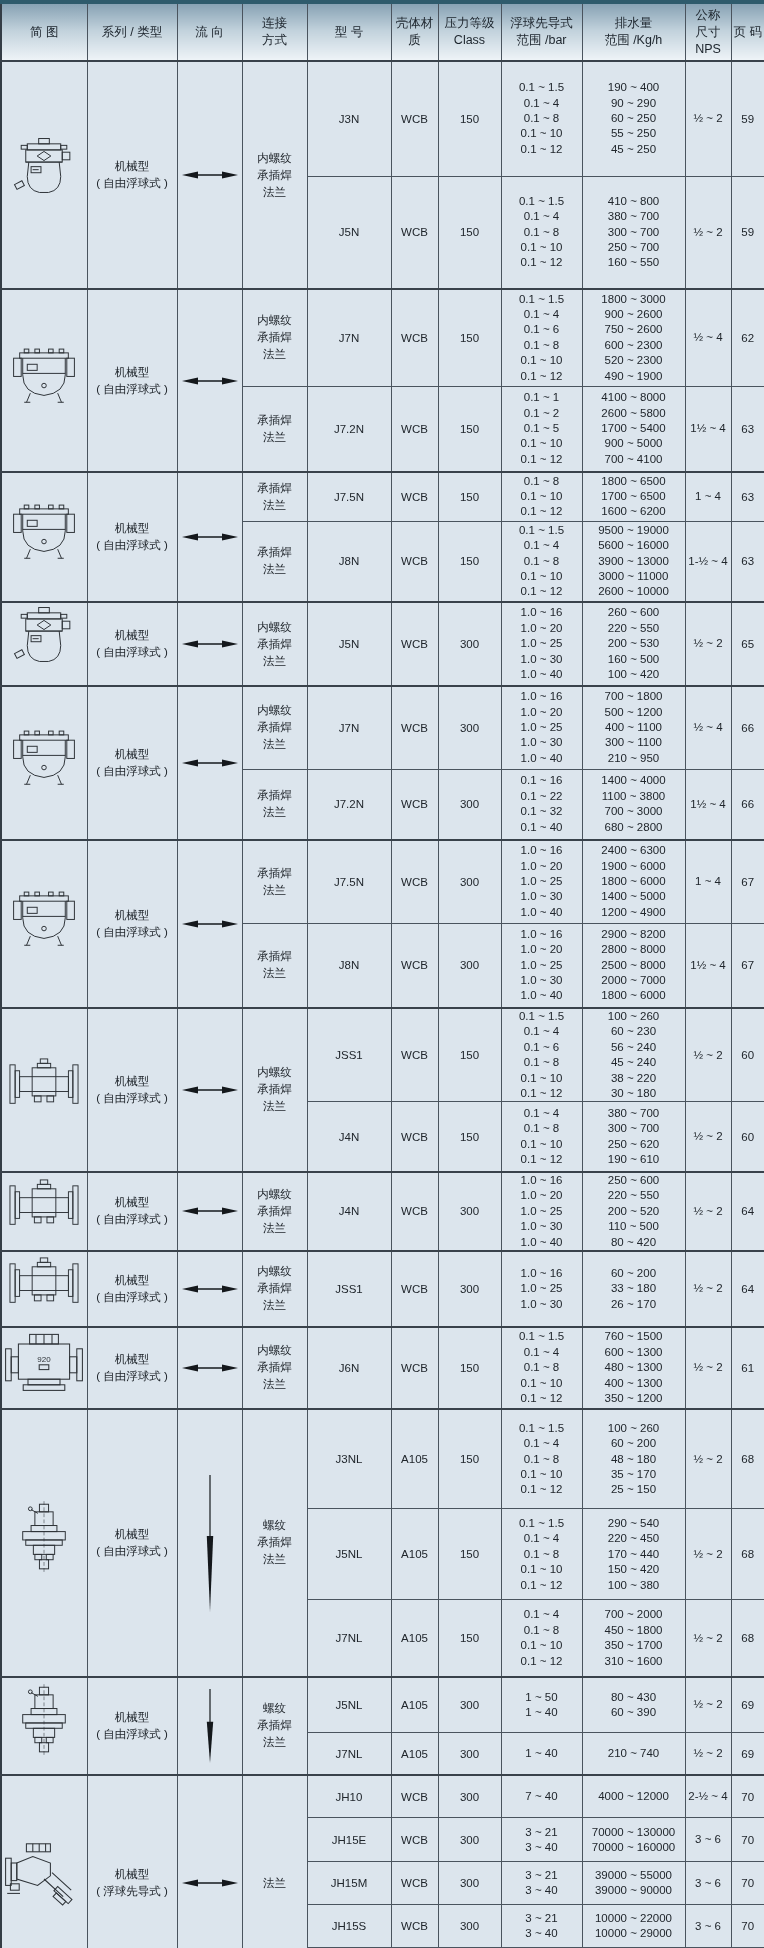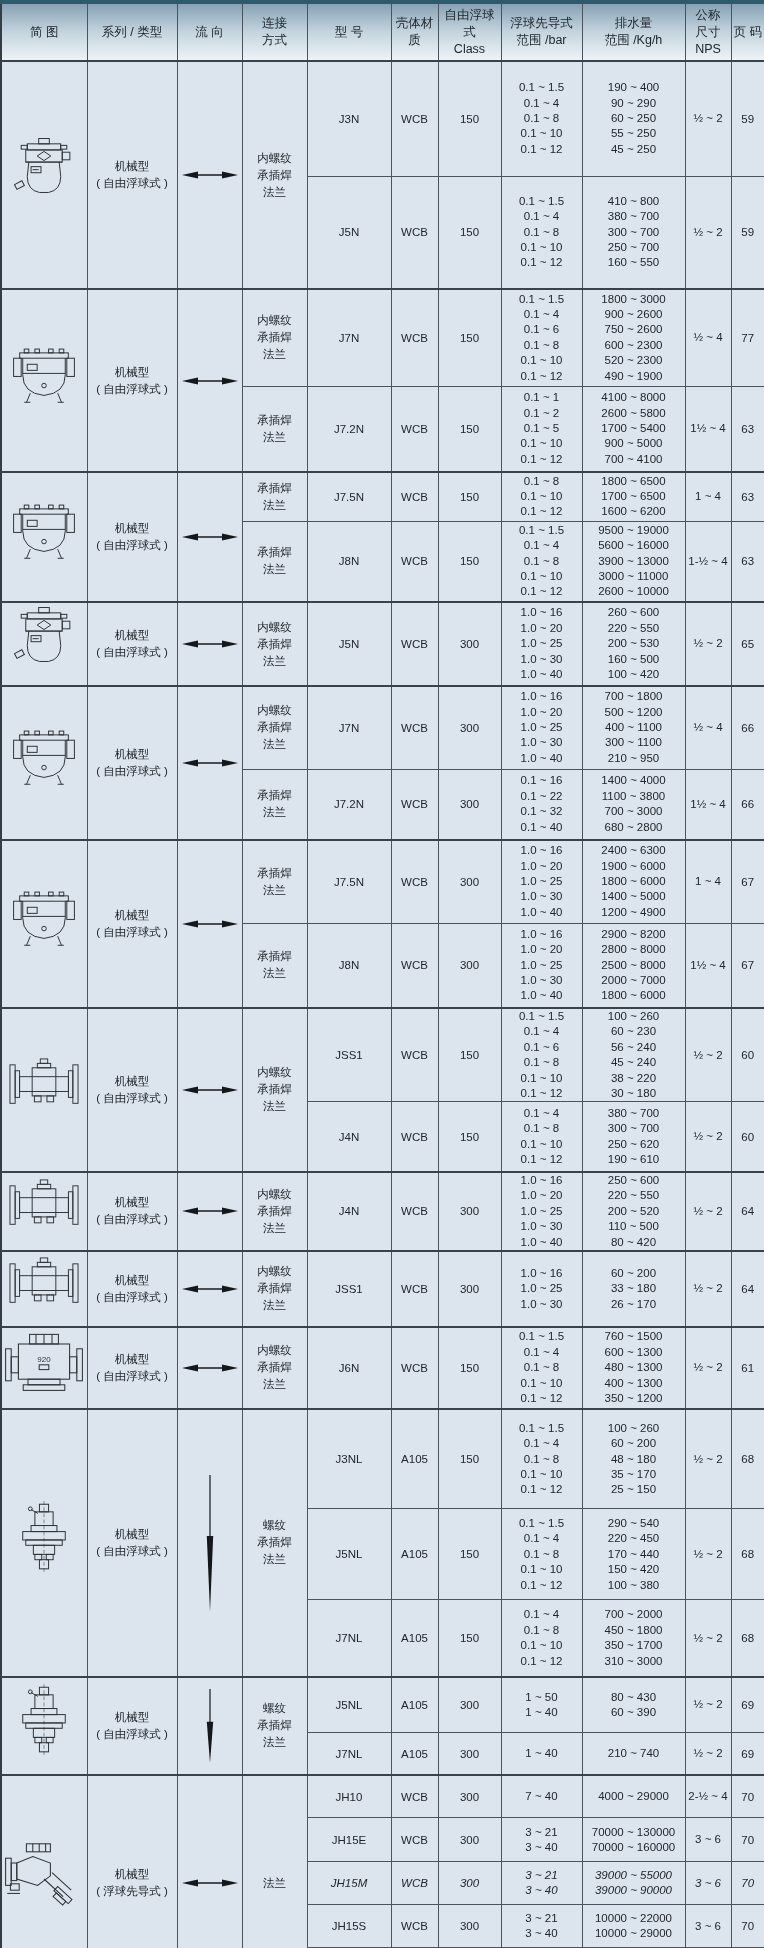--- a/index.html
+++ b/index.html
@@ -40,21 +40,21 @@
   <thead>
     <tr style="height:59px">
       <th>简 图</th>
       <th>系列 / 类型</th>
       <th>流 向</th>
       <th>连接
 方式</th>
       <th>型 号</th>
       <th>壳体材
 质</th>
-      <th>自由浮球式
+      <th>压力等级
 Class</th>
       <th>浮球先导式
 范围 /bar</th>
       <th>排水量
 范围 /Kg/h</th>
       <th>公称
 尺寸
 NPS</th>
       <th>页 码</th>
     </tr>
@@ -161,21 +161,21 @@
 0.1 ~ 8
 0.1 ~ 10
 0.1 ~ 12</td>
           <td class="num">1800 ~ 3000
 900 ~ 2600
 750 ~ 2600
 600 ~ 2300
 520 ~ 2300
 490 ~ 1900</td>
           <td class="num">½ ~ 4</td>
-          <td class="model">77</td>
+          <td class="model">62</td>
         </tr>
         <tr style="height: 86px;">
           <td class="cn">承插焊
 法兰</td>
           <td class="model">J7.2N</td>
           <td class="model">WCB</td>
           <td class="model">150</td>
           <td class="num">0.1 ~ 1
 0.1 ~ 2
 0.1 ~ 5
@@ -674,21 +674,21 @@
           <td class="model">J7NL</td>
           <td class="model">A105</td>
           <td class="model">150</td>
           <td class="num">0.1 ~ 4
 0.1 ~ 8
 0.1 ~ 10
 0.1 ~ 12</td>
           <td class="num">700 ~ 2000
 450 ~ 1800
 350 ~ 1700
-310 ~ 3000</td>
+310 ~ 1600</td>
           <td class="num">½ ~ 2</td>
           <td class="model">68</td>
         </tr>
         <tr class="group-start" style="height: 53px;">
           <td class="diagram-cell" rowspan="2">
             <svg width="76" height="96" viewBox="0 0 100 110">
               <rect x="44" y="4" width="12" height="10" stroke="#2e3338" stroke-width="1.3" fill="none"></rect>
               <path d="M33,11 l9,5" stroke="#2e3338" stroke-width="1.3" fill="none"></path>
               <circle cx="32" cy="10" r="2.5" stroke="#2e3338" stroke-width="1.3" fill="none"></circle>
               <rect x="38" y="14" width="24" height="18" stroke="#2e3338" stroke-width="1.3" fill="none"></rect>
@@ -758,36 +758,36 @@
               <line x1="12" y1="6" x2="46" y2="6" stroke="#14181c" stroke-width="1.6"></line>
               <polygon points="1,6 17,2.6 17,9.4" fill="#14181c"></polygon>
               <polygon points="57,6 41,2.6 41,9.4" fill="#14181c"></polygon>
             </svg>
           </td>
           <td class="cn" rowspan="5">法兰</td>
           <td class="model">JH10</td>
           <td class="model">WCB</td>
           <td class="model">300</td>
           <td class="num">7 ~ 40</td>
-          <td class="num">4000 ~ 29000</td>
+          <td class="num">4000 ~ 12000</td>
           <td class="num">2-½ ~ 4</td>
           <td class="model">70</td>
         </tr>
         <tr style="height: 44px;">
           <td class="model">JH15E</td>
           <td class="model">WCB</td>
           <td class="model">300</td>
           <td class="num">3 ~ 21
 3 ~ 40</td>
           <td class="num">70000 ~ 130000
 70000 ~ 160000</td>
           <td class="num">3 ~ 6</td>
           <td class="model">70</td>
         </tr>
-        <tr style="height: 43px; font-style: italic;">
+        <tr style="height: 43px;">
           <td class="model">JH15M</td>
           <td class="model">WCB</td>
           <td class="model">300</td>
           <td class="num">3 ~ 21
 3 ~ 40</td>
           <td class="num">39000 ~ 55000
 39000 ~ 90000</td>
           <td class="num">3 ~ 6</td>
           <td class="model">70</td>
         </tr>

